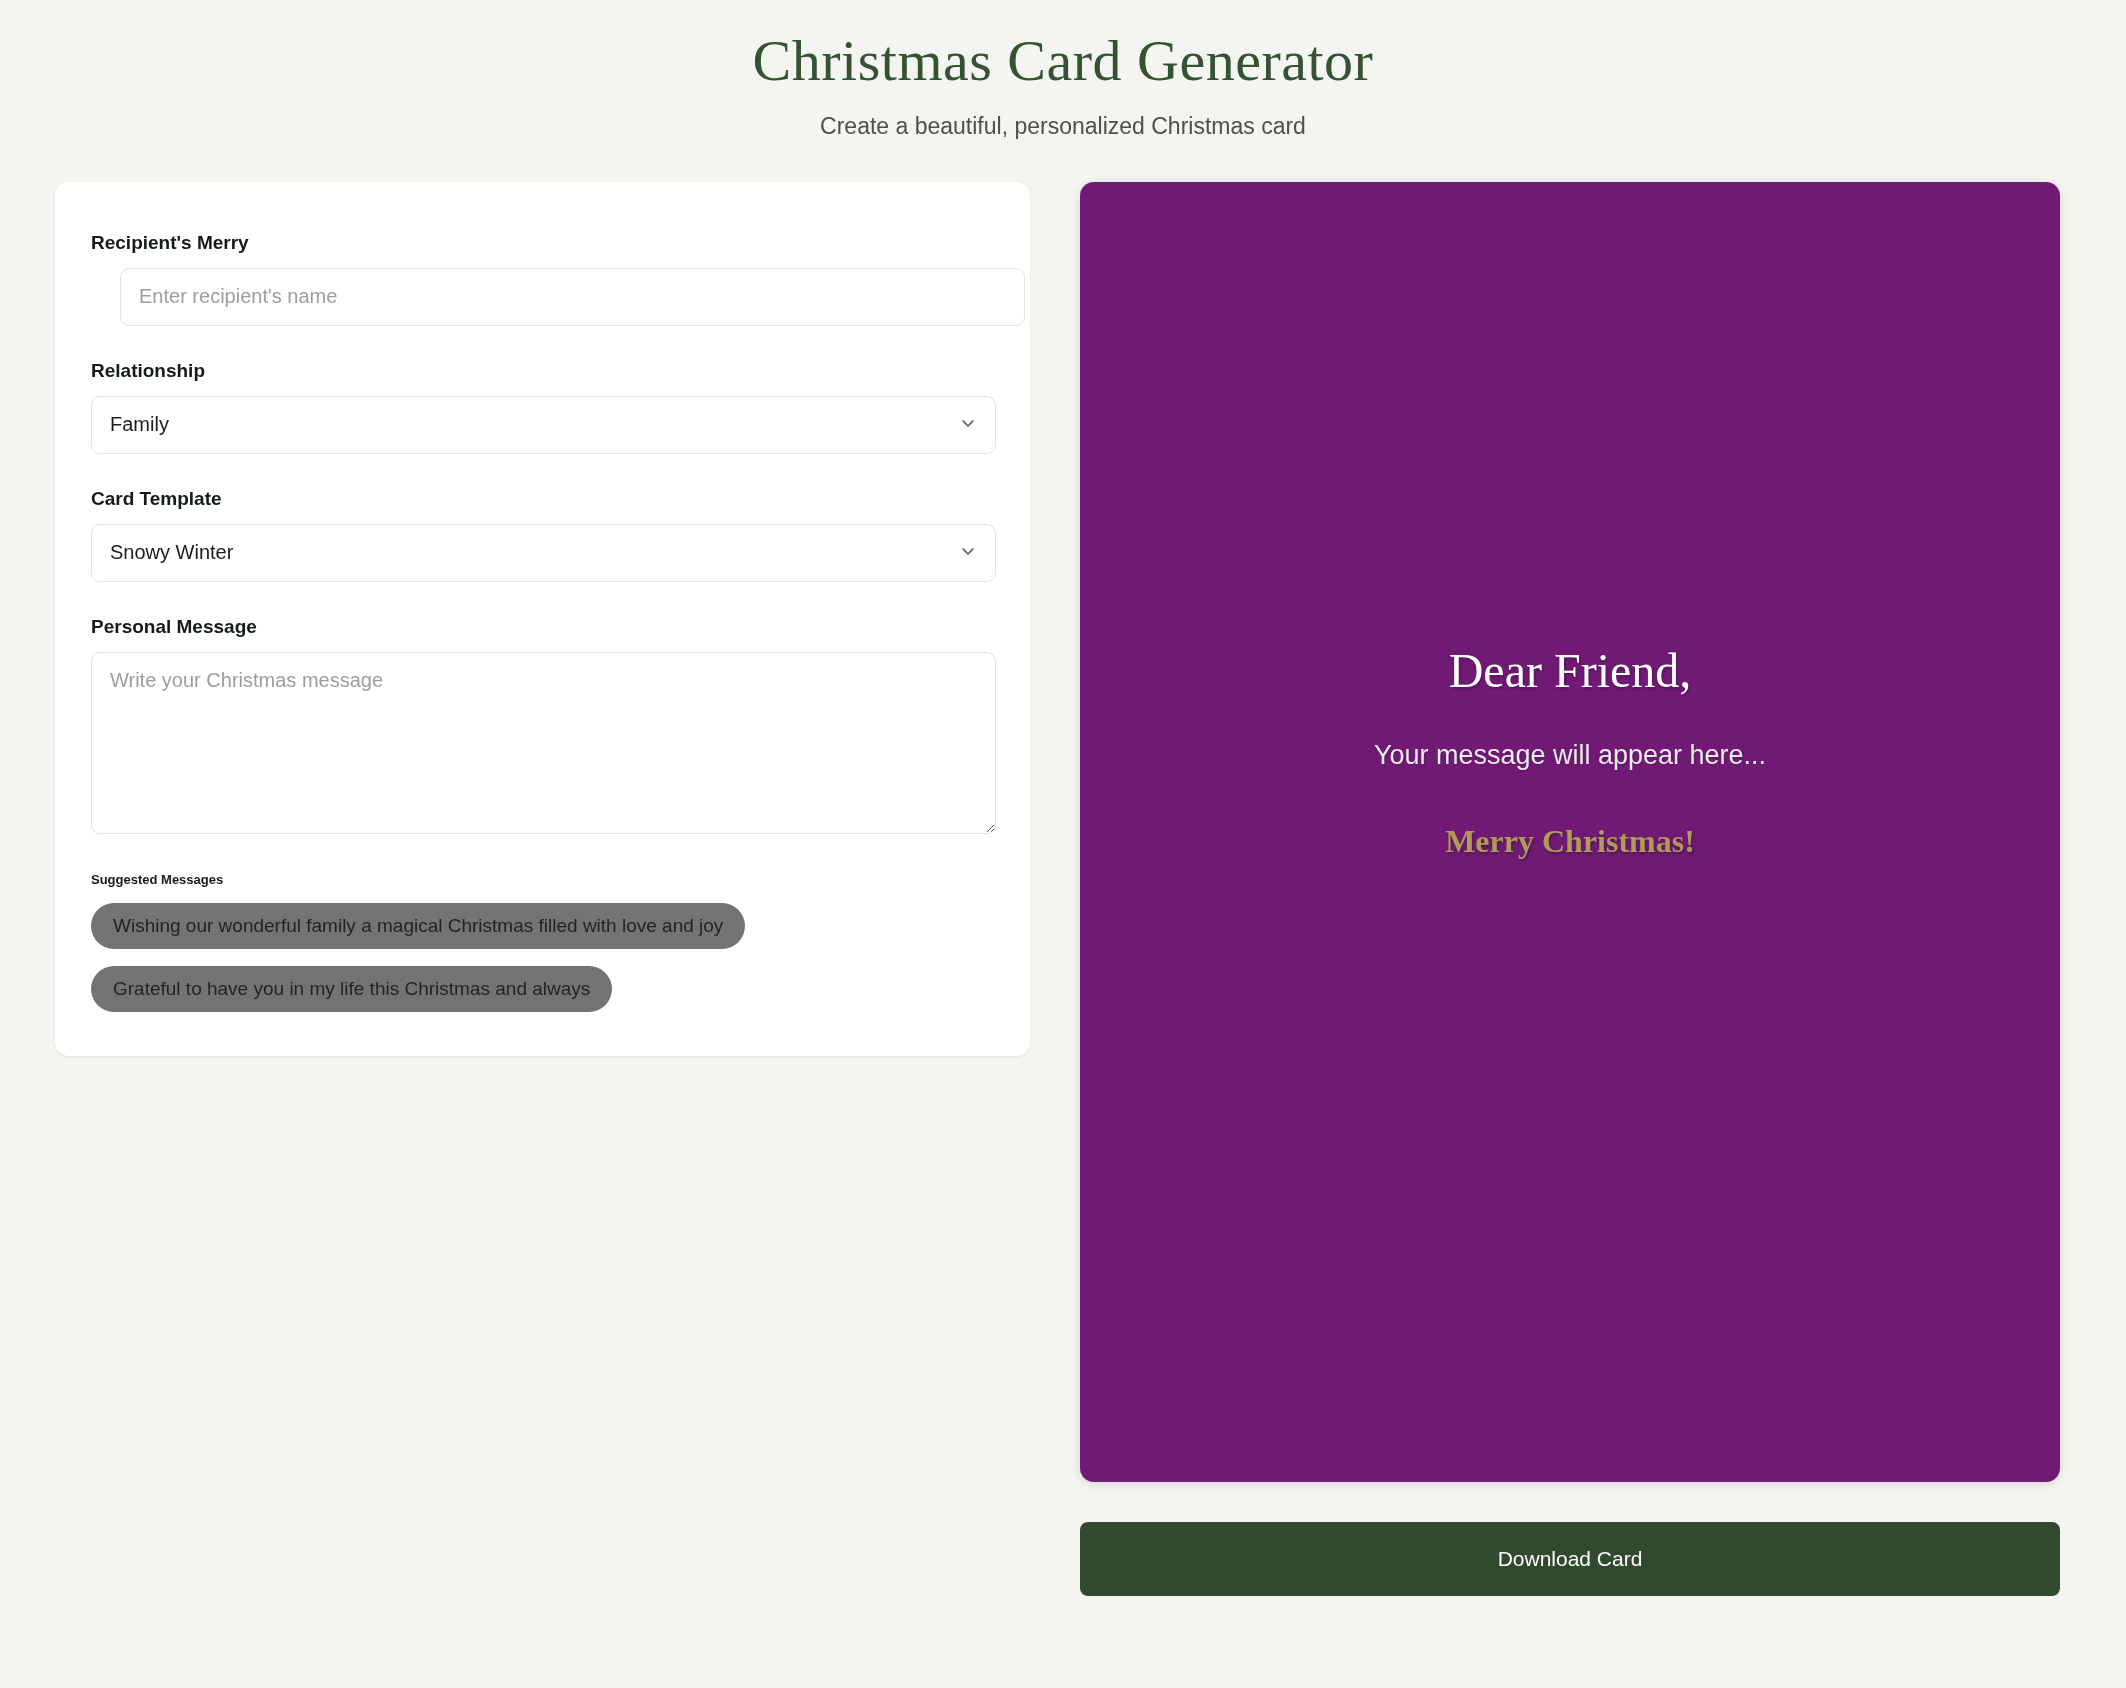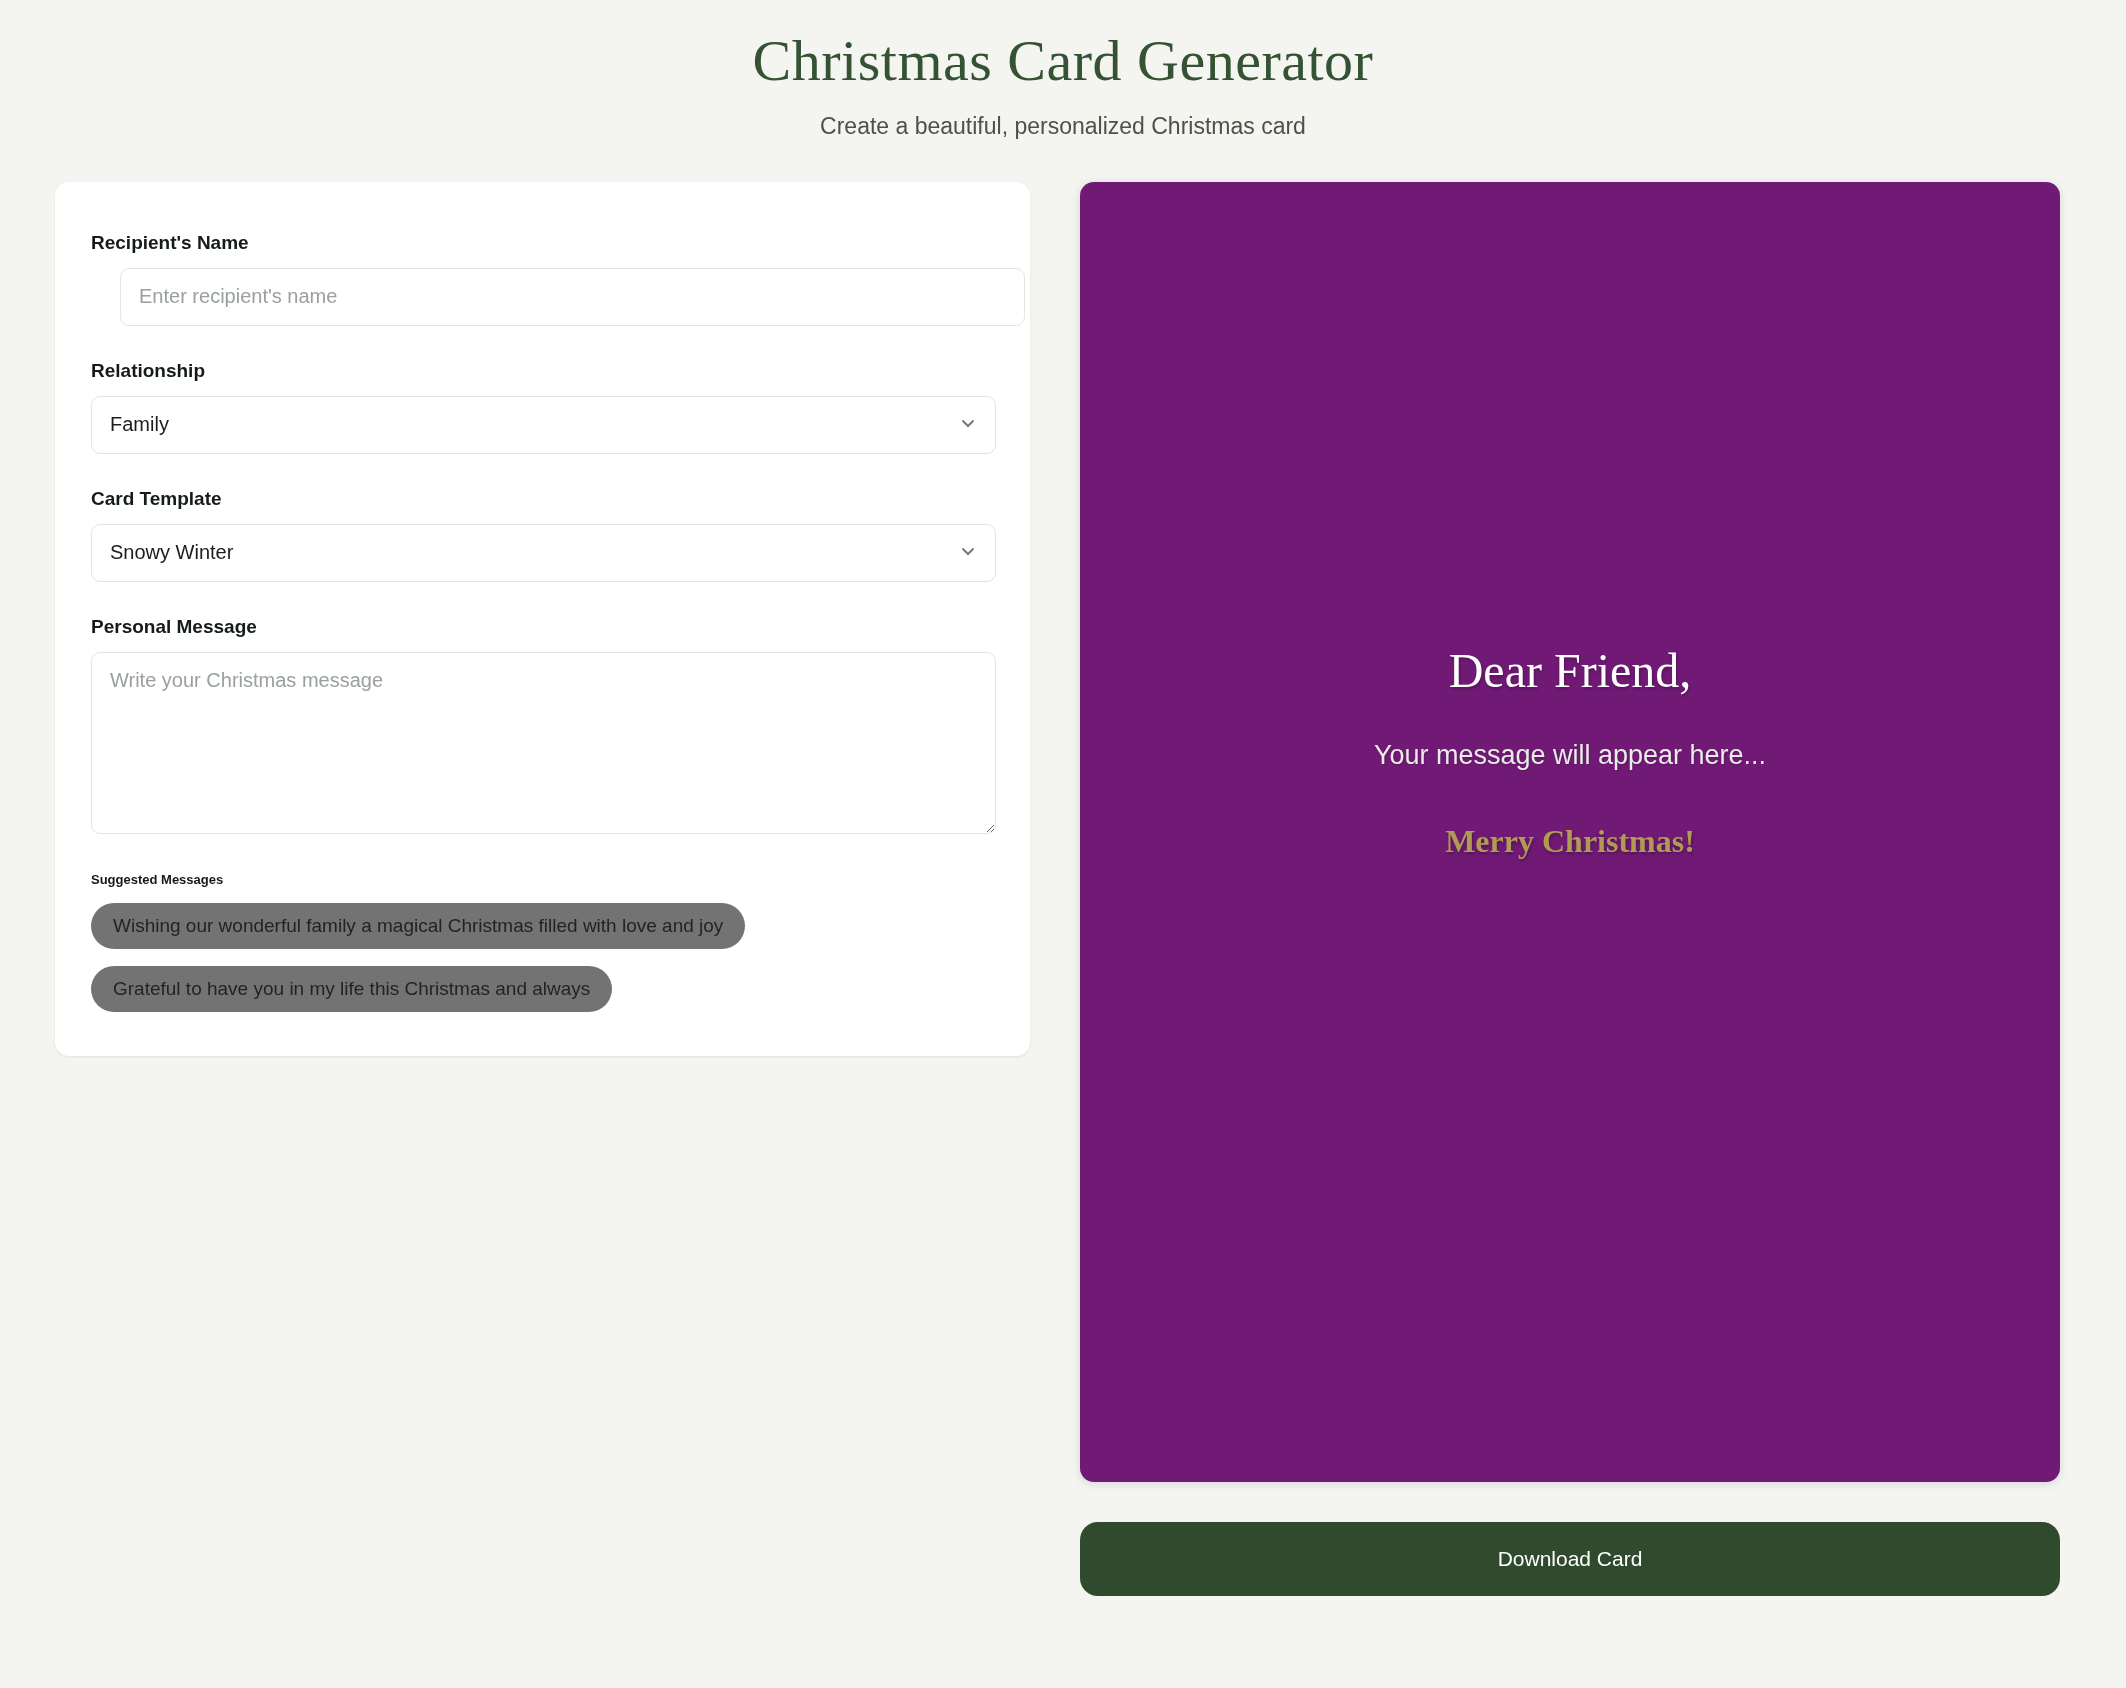--- a/index.html
+++ b/index.html
@@ -196,42 +196,42 @@
     margin: 0;
   }
 
   .download-btn {
     margin-top: 40px;
     width: 980px;
     height: 74px;
     background: #2f4a2c;
     color: #ffffff;
     border: none;
-    border-radius: 18px;
+    border-radius: 8px;
     font-size: 21px;
     font-family: "Liberation Sans", sans-serif;
     cursor: pointer;
   }
 </style>
 </head>
 <body>
 
 <div class="page">
 
   <div class="header">
     <h1 class="app-title">Christmas Card Generator</h1>
     <p class="app-subtitle">Create a beautiful, personalized Christmas card</p>
   </div>
 
   <div class="content">
 
     <div class="form-panel">
 
       <div class="field">
-        <label class="field-label">Recipient's Name</label>
+        <label class="field-label">Recipient's Merry</label>
         <input class="text-input" type="text" placeholder="Enter recipient's name" style="">
       </div>
 
       <div class="field">
         <label class="field-label">Relationship</label>
         <div class="select-wrap">
           <div class="select-box">
             <span>Family</span>
           </div>
           <span class="chev">

